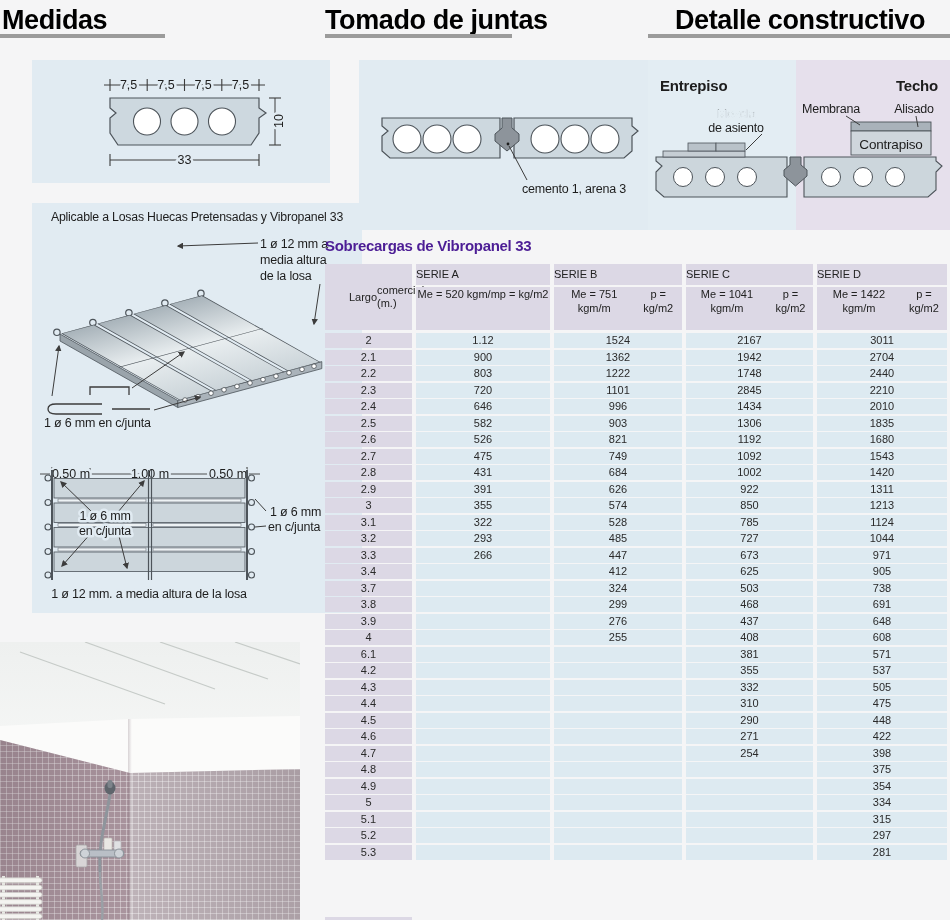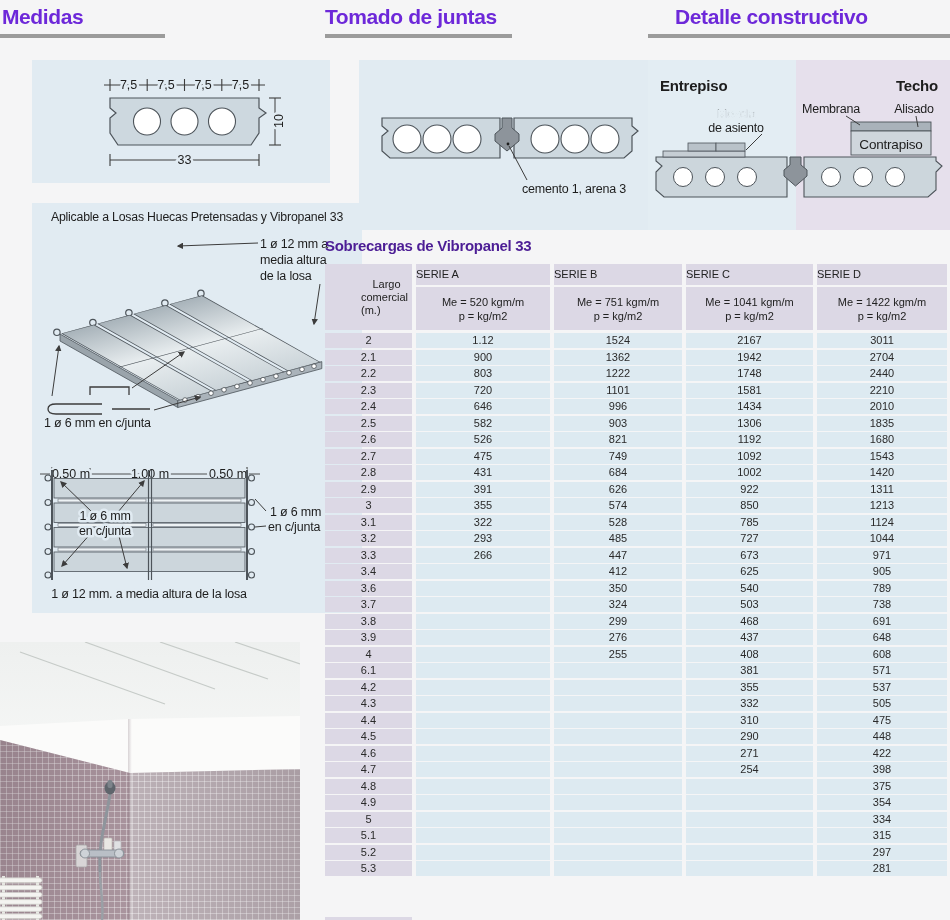--- a/index.html
+++ b/index.html
@@ -1,29 +1,29 @@
 <!DOCTYPE html>
 <html><head>
 <meta charset="utf-8">
 <style>
   html,body{margin:0;padding:0;}
   body{font-family:"Liberation Sans",sans-serif;background:#f5f5f6;}
   .canvas{position:relative;width:950px;height:920px;background:#f5f5f6;overflow:hidden;}
   .abs{position:absolute;}
-  .sec-title{font-size:21px;font-weight:bold;color:#6d28d9;letter-spacing:-0.4px;white-space:nowrap;}
+  .sec-title{font-size:27px;font-weight:bold;color:#000000;letter-spacing:-0.4px;white-space:nowrap;}
   .rule{height:4px;background:#9b9b9b;}
   .panel{background:#e1ebf2;margin-left:32px;}
   .note{font-size:12.3px;color:#1d1d1d;text-align:center;letter-spacing:-0.2px;}
   .tbl-title{font-size:15px;font-weight:bold;color:#4c1d95;letter-spacing:-0.3px;}
   
   .thead,.trow{display:grid;grid-template-columns:87px 134px 128px 127px 130px;column-gap:4px;}
-  .th-corner{background:#dcd8e5;height:66px;display:flex;flex-direction:column;justify-content:center;align-items:center;font-size:11px;color:#222;line-height:13px;padding-left:36px;}
+  .th-corner{background:#dcd8e5;height:66px;display:flex;flex-direction:row;justify-content:center;align-items:center;font-size:11px;color:#222;line-height:13px;padding-left:36px;}
   .th-serie{display:flex;flex-direction:column;height:66px;}
   .th-name{background:#dcd8e5;height:21px;line-height:21px;text-align:left;font-size:11px;color:#222;}
-  .th-sub{background:#dcd8e5;margin-top:2px;flex:1;display:flex;flex-direction:column;justify-content:center;text-align:center;font-size:11px;color:#222;line-height:14px;}
+  .th-sub{background:#dcd8e5;margin-top:2px;flex:1;display:flex;flex-direction:row;justify-content:center;text-align:center;font-size:11px;color:#222;line-height:14px;}
   .trow{height:15px;margin-bottom:1.5px;}
   .tcell{background:#ddeaf1;text-align:center;font-size:11px;line-height:15px;color:#2a2a2a;}
   .tfirst{background:#dcd8e5;}
   
   .dlab{font:12.5px "Liberation Sans",sans-serif;fill:#1d1d1d;letter-spacing:-0.2px;}
   .dlab-b{font-weight:bold;font-size:15px;}
   .halo{paint-order:stroke;stroke:#e1ebf2;stroke-width:5px;stroke-linejoin:round;}
   .dim{font:12.5px "Liberation Sans",sans-serif;fill:#1d1d1d;}
   
   .photo{overflow:hidden;background:#fbfbfa;}
@@ -372,21 +372,21 @@
         <div class="tcell tfirst">2.2</div>
         <div class="tcell">803</div>
         <div class="tcell">1222</div>
         <div class="tcell">1748</div>
         <div class="tcell">2440</div>
       </div>
       <div class="trow">
         <div class="tcell tfirst">2.3</div>
         <div class="tcell">720</div>
         <div class="tcell">1101</div>
-        <div class="tcell">1581</div>
+        <div class="tcell">2845</div>
         <div class="tcell">2210</div>
       </div>
       <div class="trow">
         <div class="tcell tfirst">2.4</div>
         <div class="tcell">646</div>
         <div class="tcell">996</div>
         <div class="tcell">1434</div>
         <div class="tcell">2010</div>
       </div>
       <div class="trow">
@@ -453,27 +453,20 @@
         <div class="tcell">971</div>
       </div>
       <div class="trow">
         <div class="tcell tfirst">3.4</div>
         <div class="tcell"></div>
         <div class="tcell">412</div>
         <div class="tcell">625</div>
         <div class="tcell">905</div>
       </div>
       <div class="trow">
-        <div class="tcell tfirst">3.6</div>
-        <div class="tcell"></div>
-        <div class="tcell">350</div>
-        <div class="tcell">540</div>
-        <div class="tcell">789</div>
-      </div>
-      <div class="trow">
         <div class="tcell tfirst">3.7</div>
         <div class="tcell"></div>
         <div class="tcell">324</div>
         <div class="tcell">503</div>
         <div class="tcell">738</div>
       </div>
       <div class="trow">
         <div class="tcell tfirst">3.8</div>
         <div class="tcell"></div>
         <div class="tcell">299</div>

